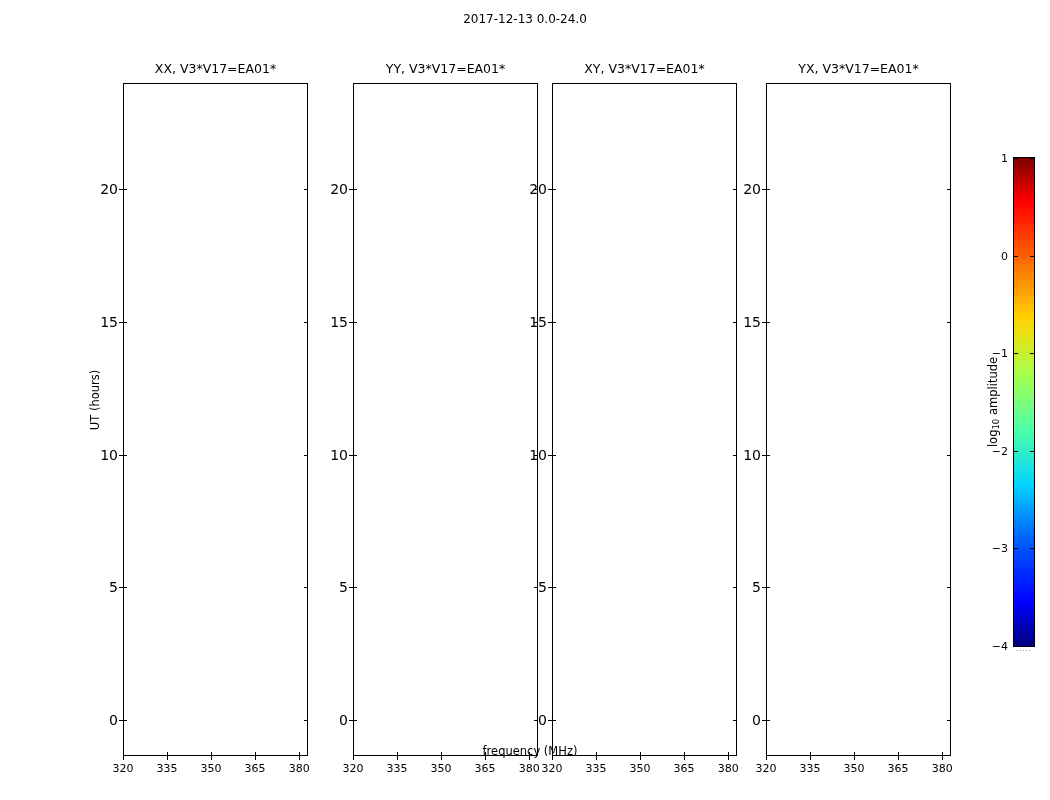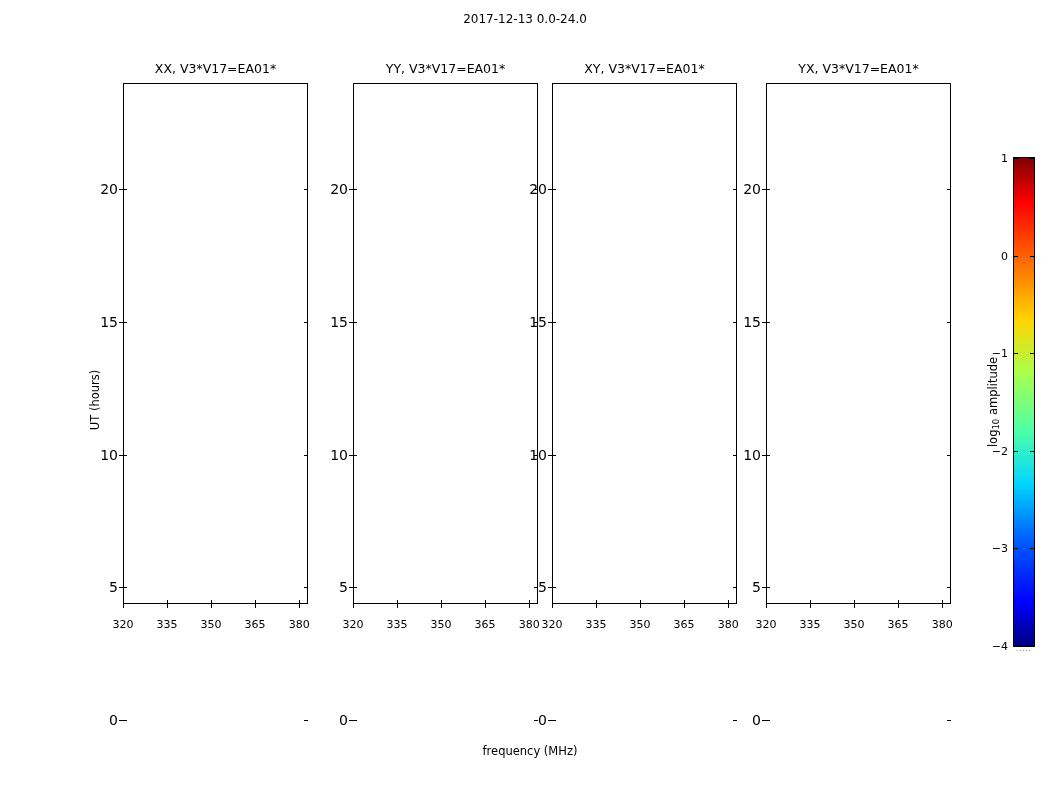--- a/index.html
+++ b/index.html
@@ -26,21 +26,21 @@
     top: 12px;
     left: 0;
     width: 1050px;
     text-align: center;
     font-size: 12px;
     color: #000;
   }
   .panel {
     position: absolute;
     top: 83px;
-    height: 521px;
+    height: 673px;
   }
   .panel .axes {
     position: absolute;
     left: 0;
     top: 0;
     width: 100%;
     height: 100%;
     border: 1px solid #000;
     box-sizing: border-box;
     background: #ffffff;
@@ -76,21 +76,21 @@
   .ytickmark-right {
     position: absolute;
     right: 0px;
     width: 4px;
     height: 1px;
     background: #000;
   }
   .xtick {
     position: absolute;
     top: 100%;
-    margin-top: 14px;
+    margin-top: 6px;
     transform: translateX(-50%);
     font-size: 11px;
     white-space: nowrap;
   }
   .xtickmark {
     position: absolute;
     bottom: -4px;
     height: 4px;
     width: 1px;
     background: #000;

